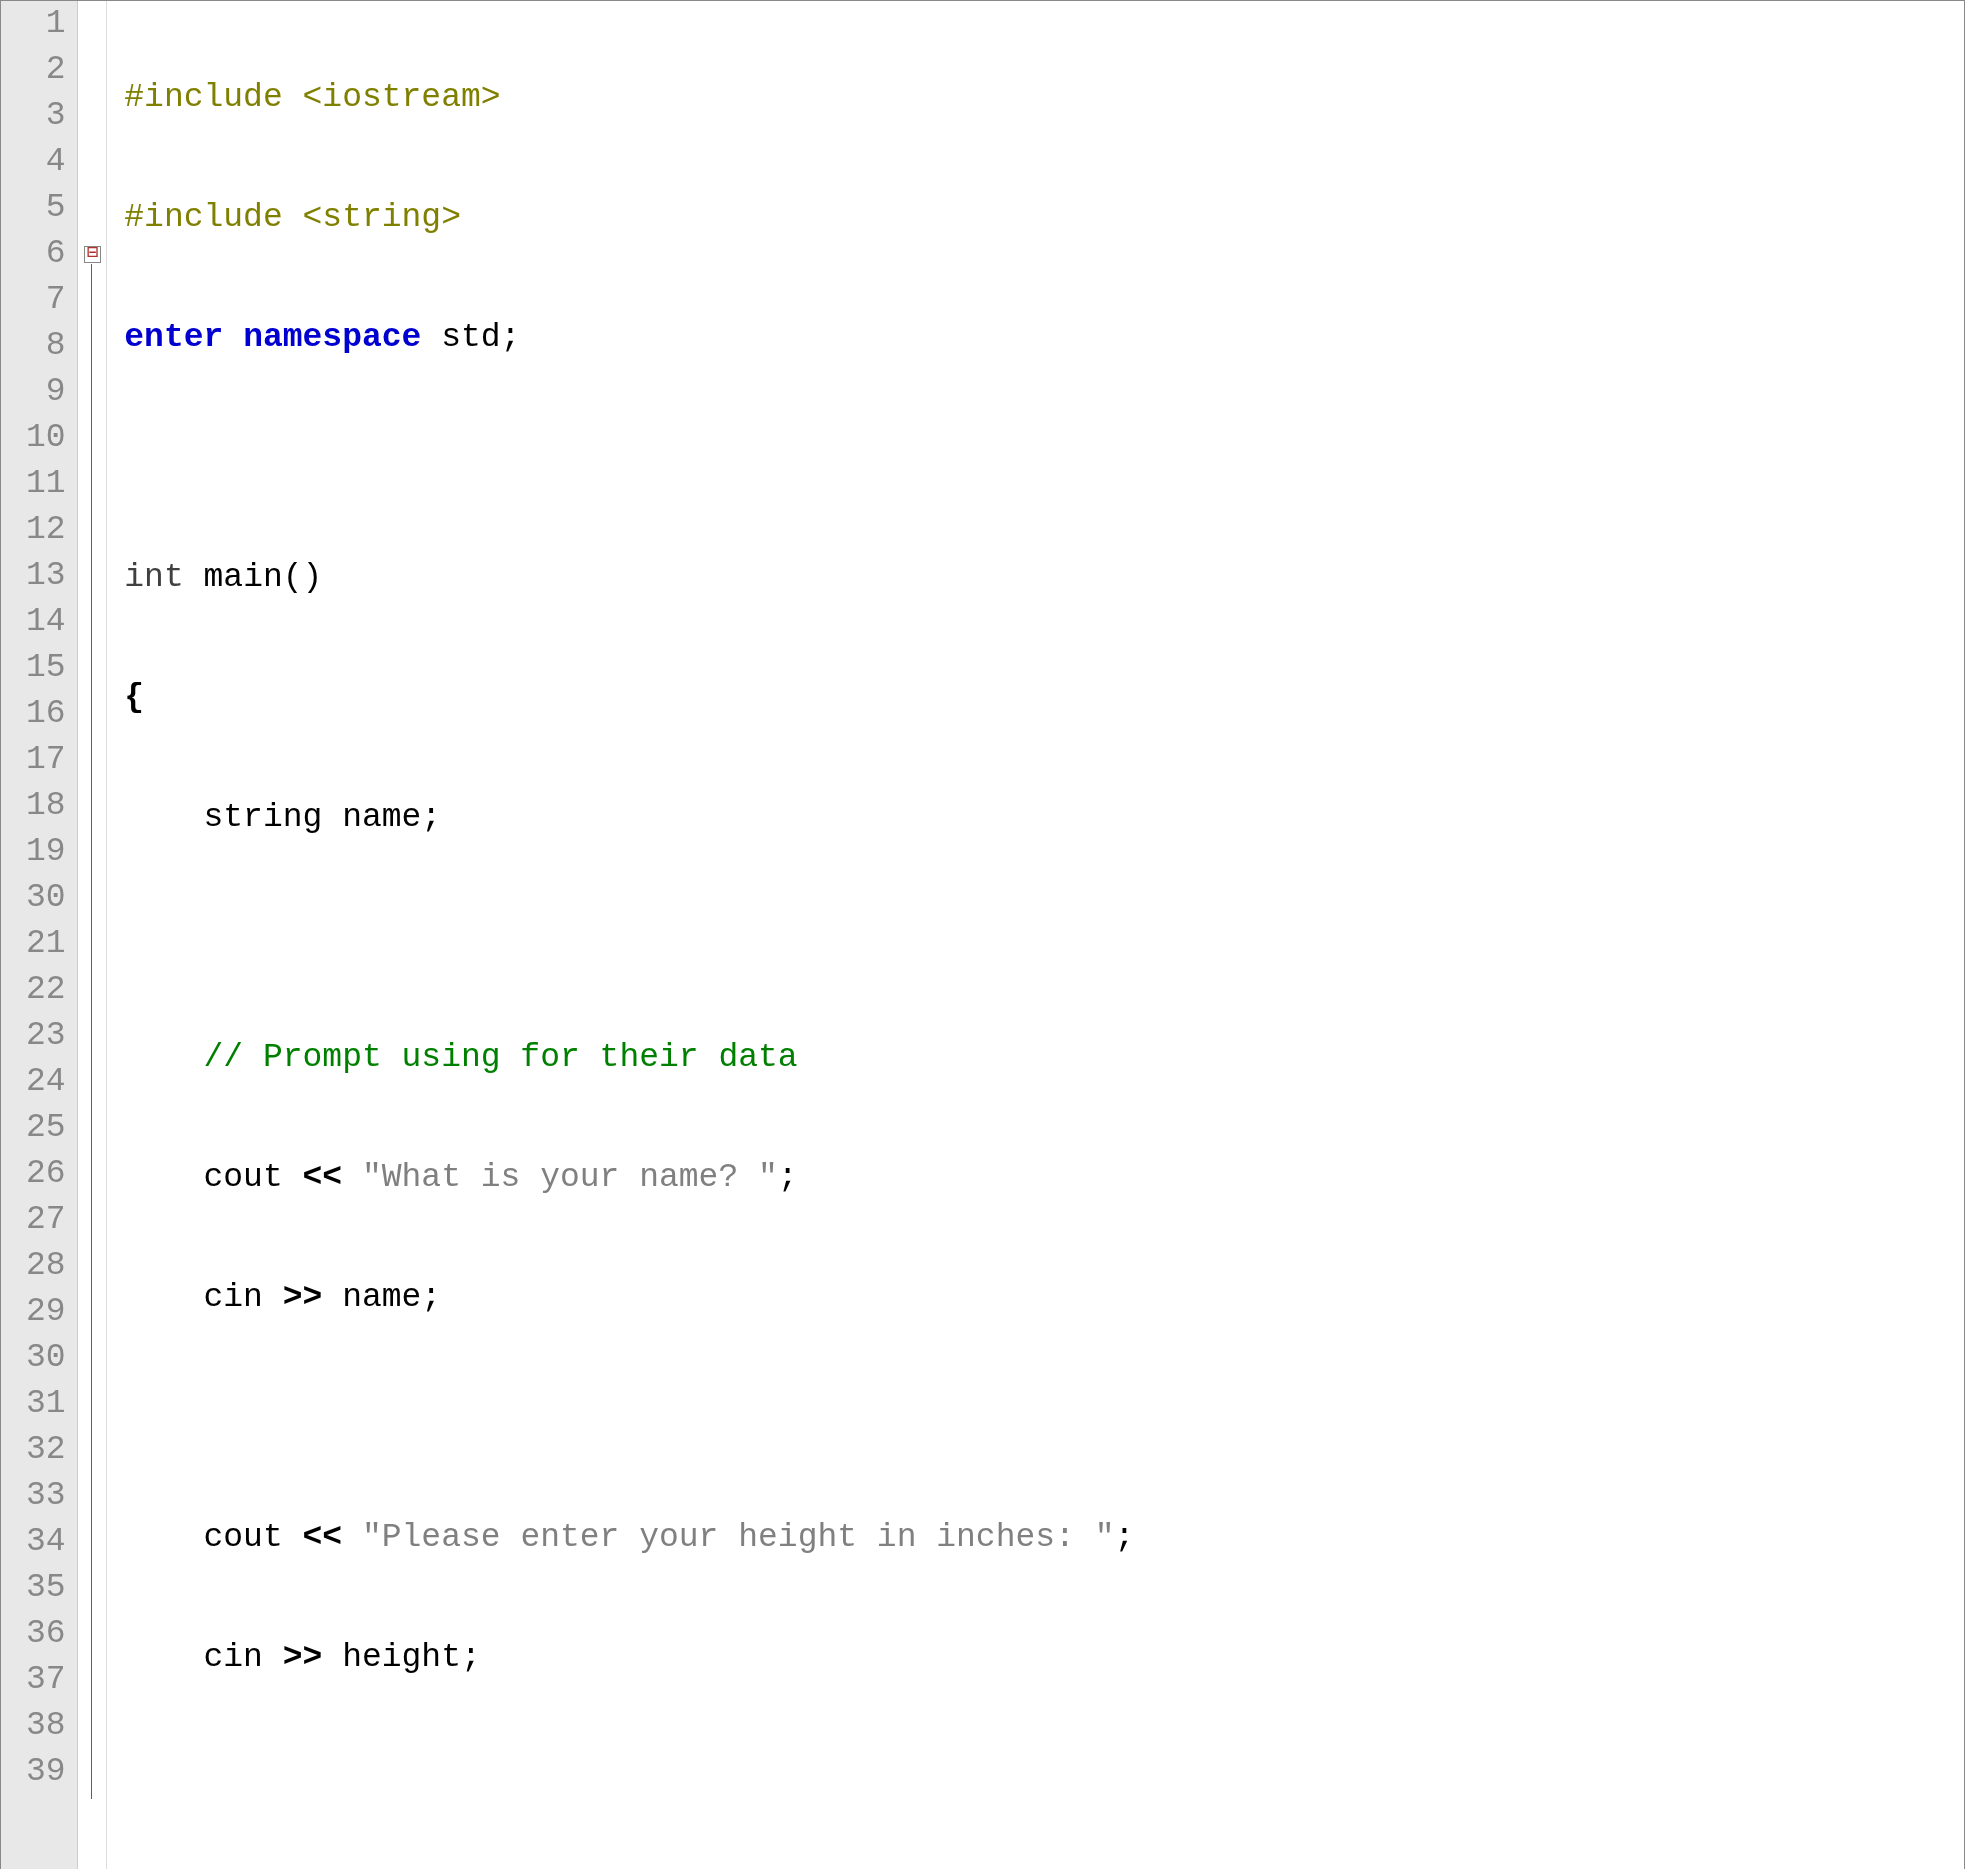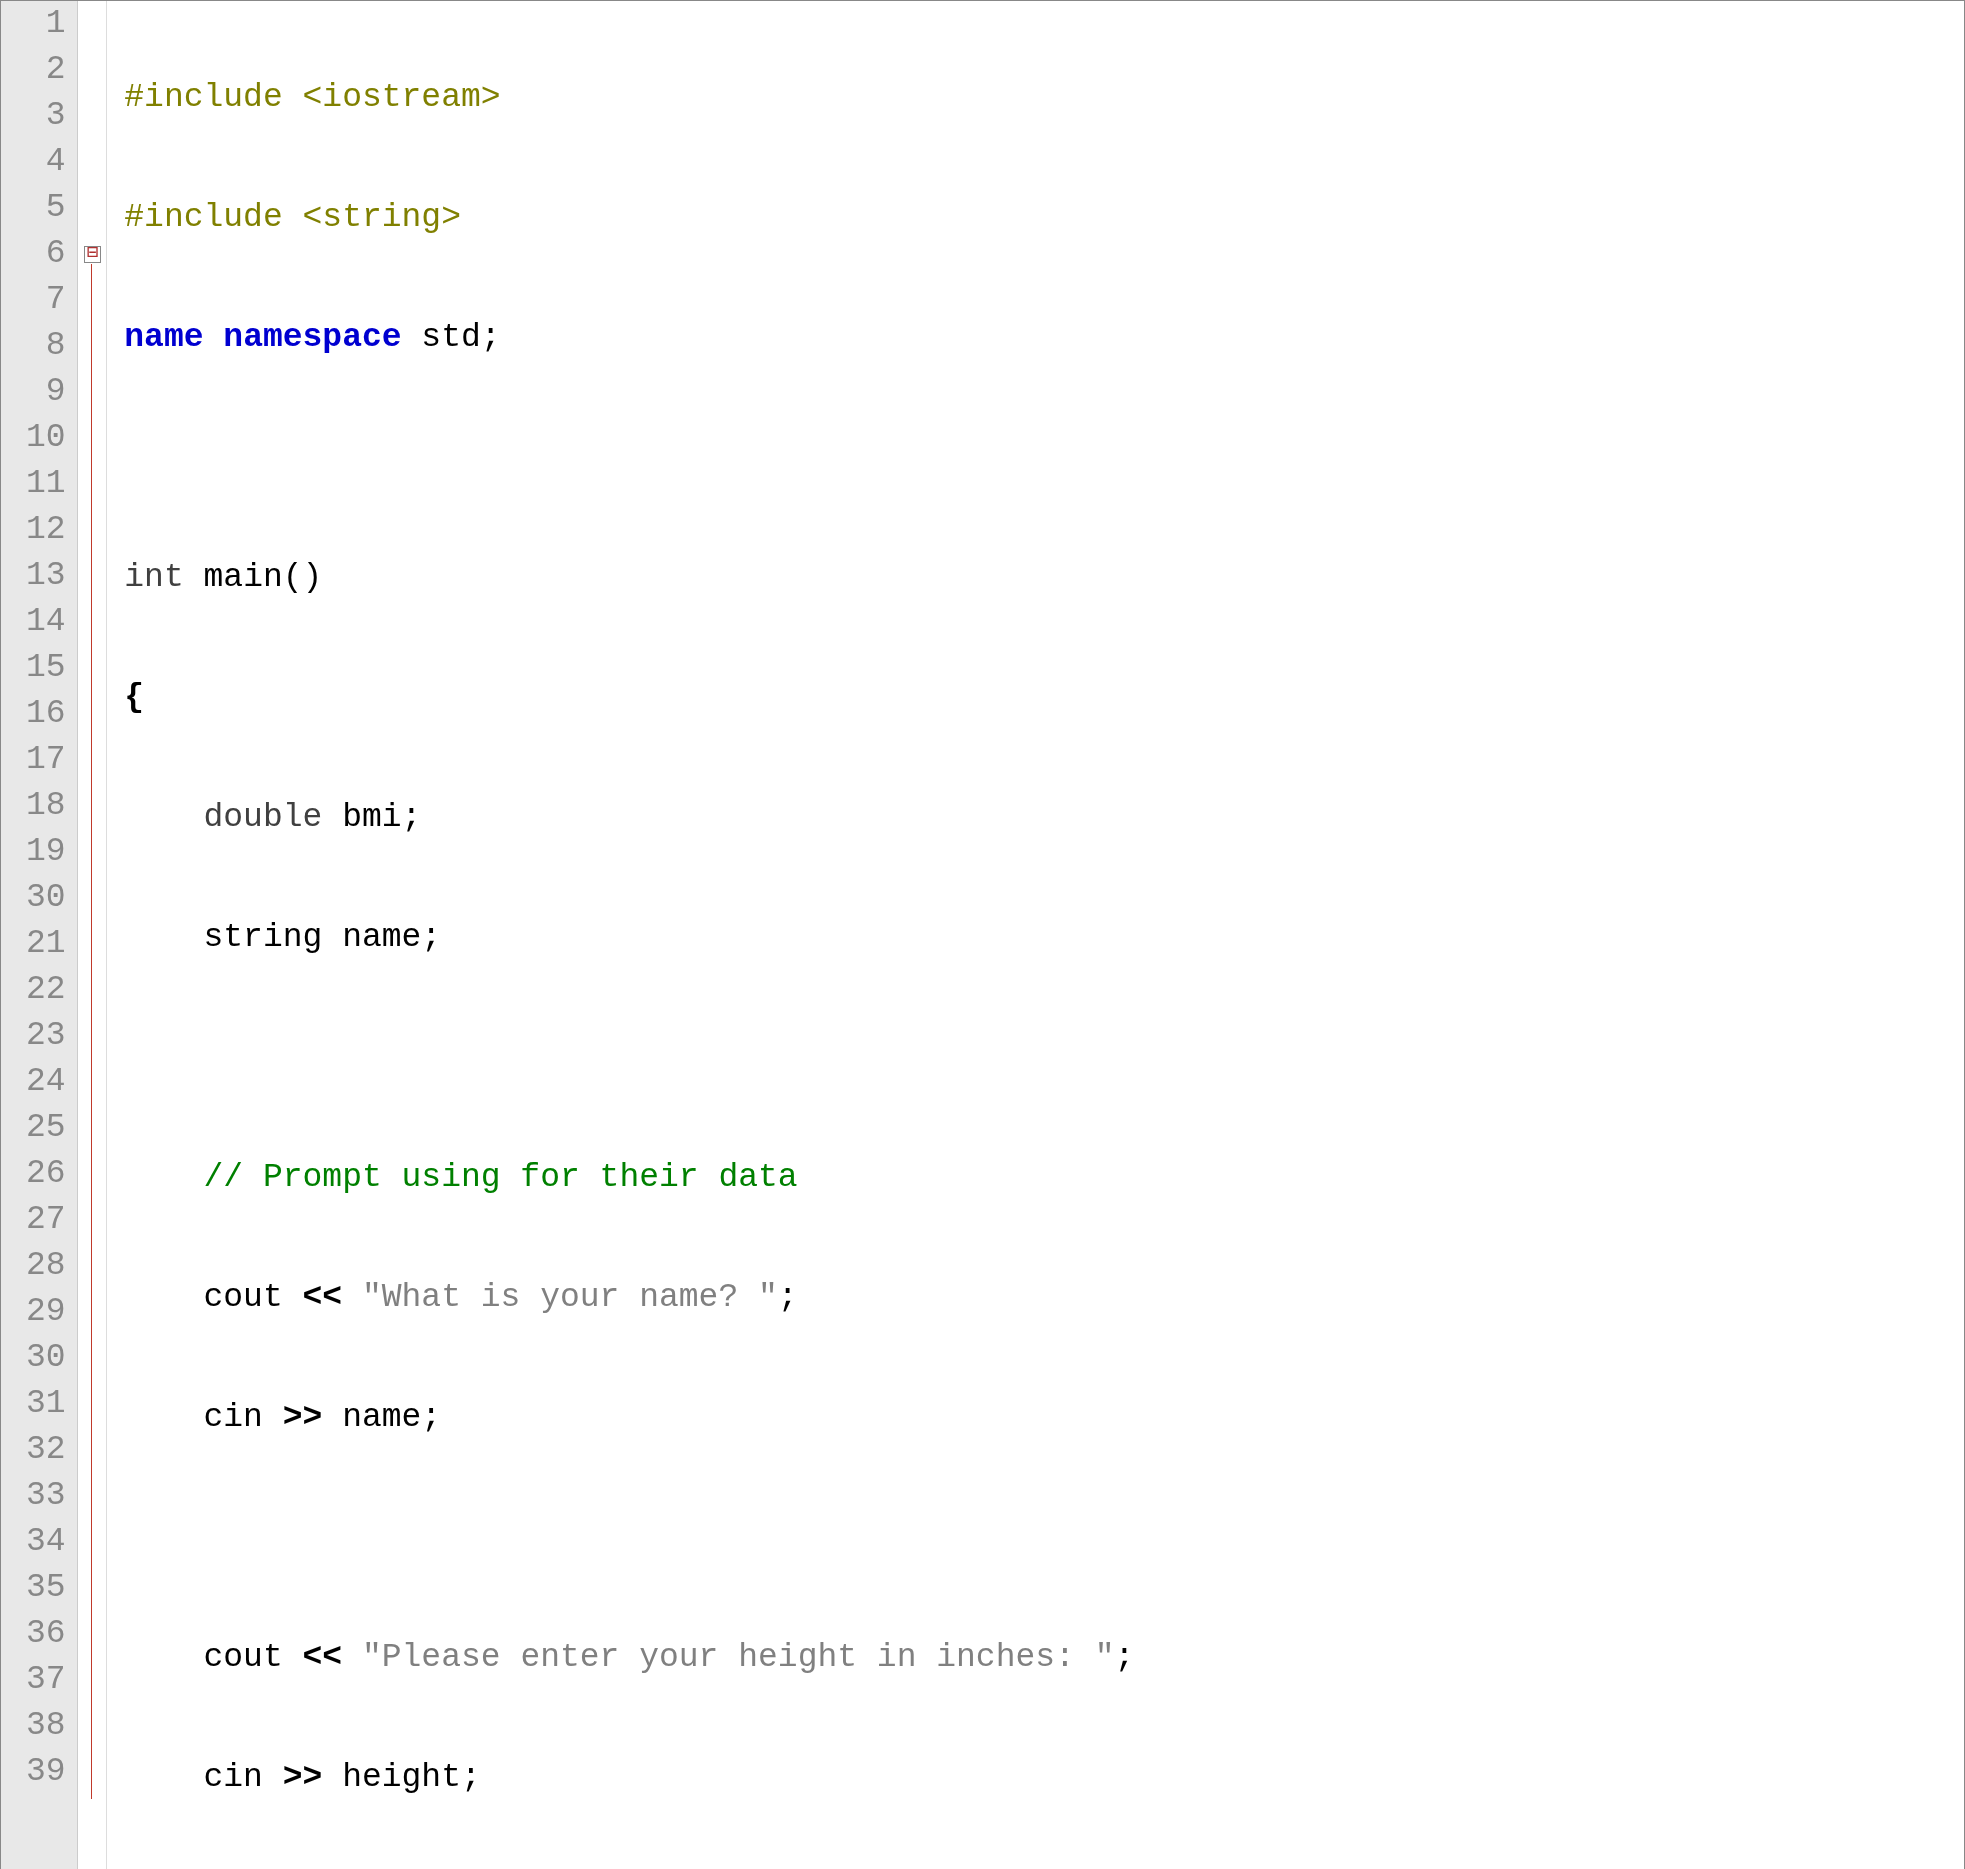--- a/index.html
+++ b/index.html
@@ -121,25 +121,24 @@
     </div>
 
   <div class="fold-col">
     <div class="fold-marker" style="top: 245px;">⊟</div>
     <div class="fold-line" style="top: 263px; height: 1535px;"></div>
   </div>
 
   <div class="code">
     <div class="row"><span class="preproc">#include </span><span class="preproc">&lt;iostream&gt;</span></div>
     <div class="row"><span class="preproc">#include </span><span class="preproc">&lt;string&gt;</span></div>
-    <div class="row"><span class="kw">name</span> <span class="kw">namespace</span><span> std;</span></div>
+    <div class="row"><span class="kw">enter</span> <span class="kw">namespace</span><span> std;</span></div>
     <div class="row"></div>
     <div class="row"><span class="type">int</span><span> main()</span></div>
     <div class="row"><span class="op">{</span></div>
-    <div class="row">    <span class="type">double</span><span> bmi;</span></div>
     <div class="row">    <span>string name;</span></div>
     <div class="row"></div>
     <div class="row">    <span class="comment">// Prompt using for their data</span></div>
     <div class="row">    <span>cout </span><span class="op">&lt;&lt;</span><span class="str"> "What is your name? "</span><span>;</span></div>
     <div class="row">    <span>cin </span><span class="op">&gt;&gt;</span><span> name;</span></div>
     <div class="row"></div>
     <div class="row">    <span>cout </span><span class="op">&lt;&lt;</span><span class="str"> "Please enter your height in inches: "</span><span>;</span></div>
     <div class="row">    <span>cin </span><span class="op">&gt;&gt;</span><span> height;</span></div>
     
     

